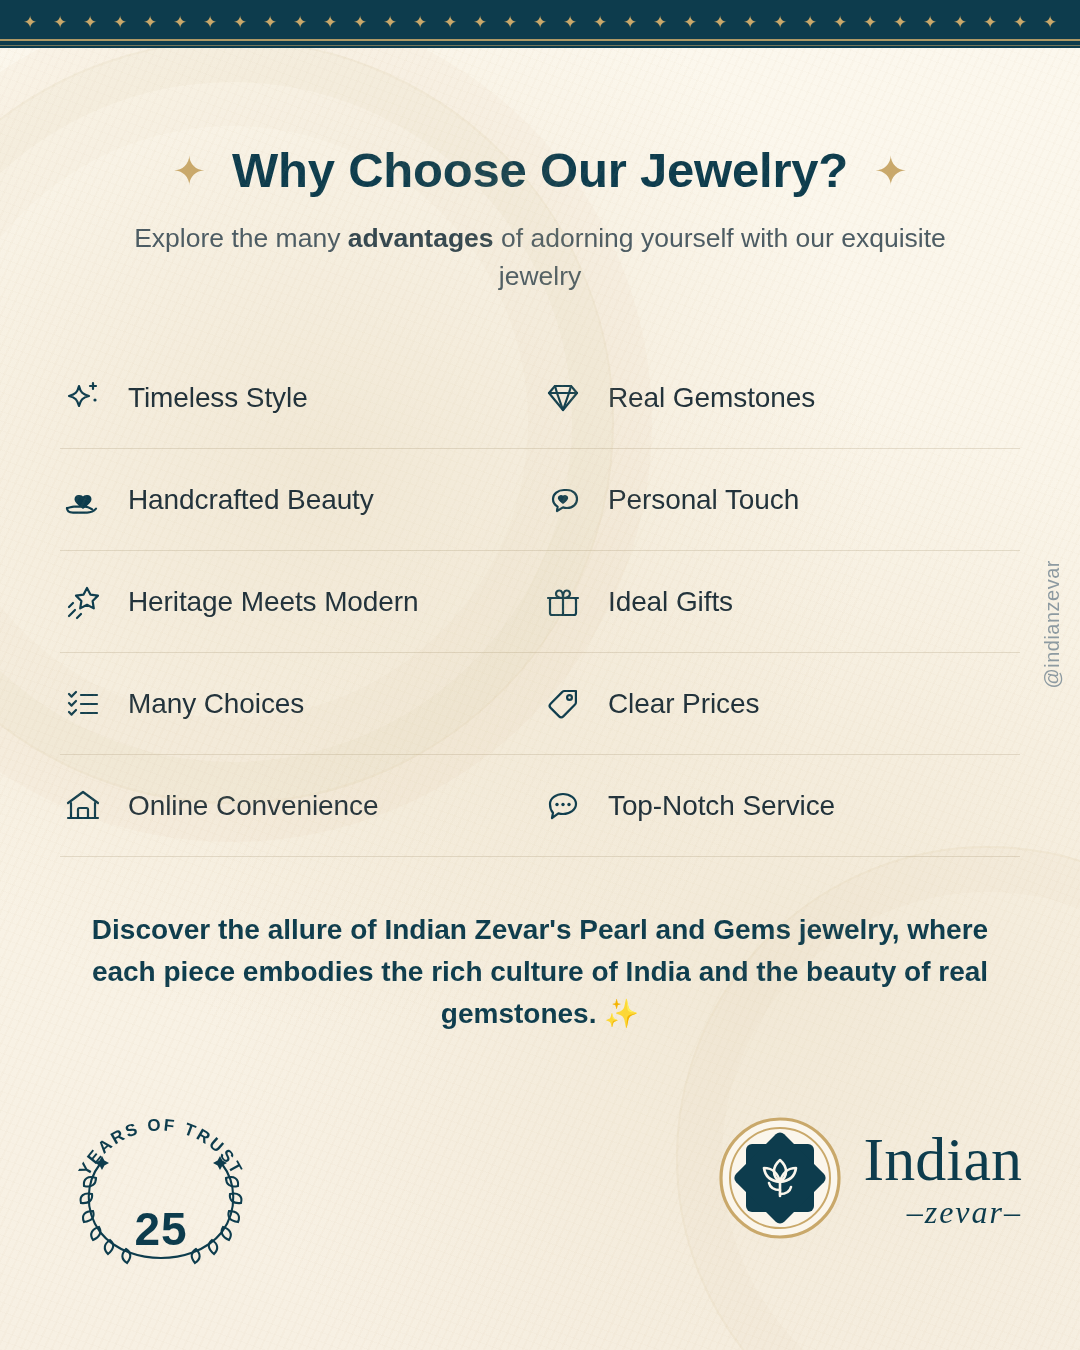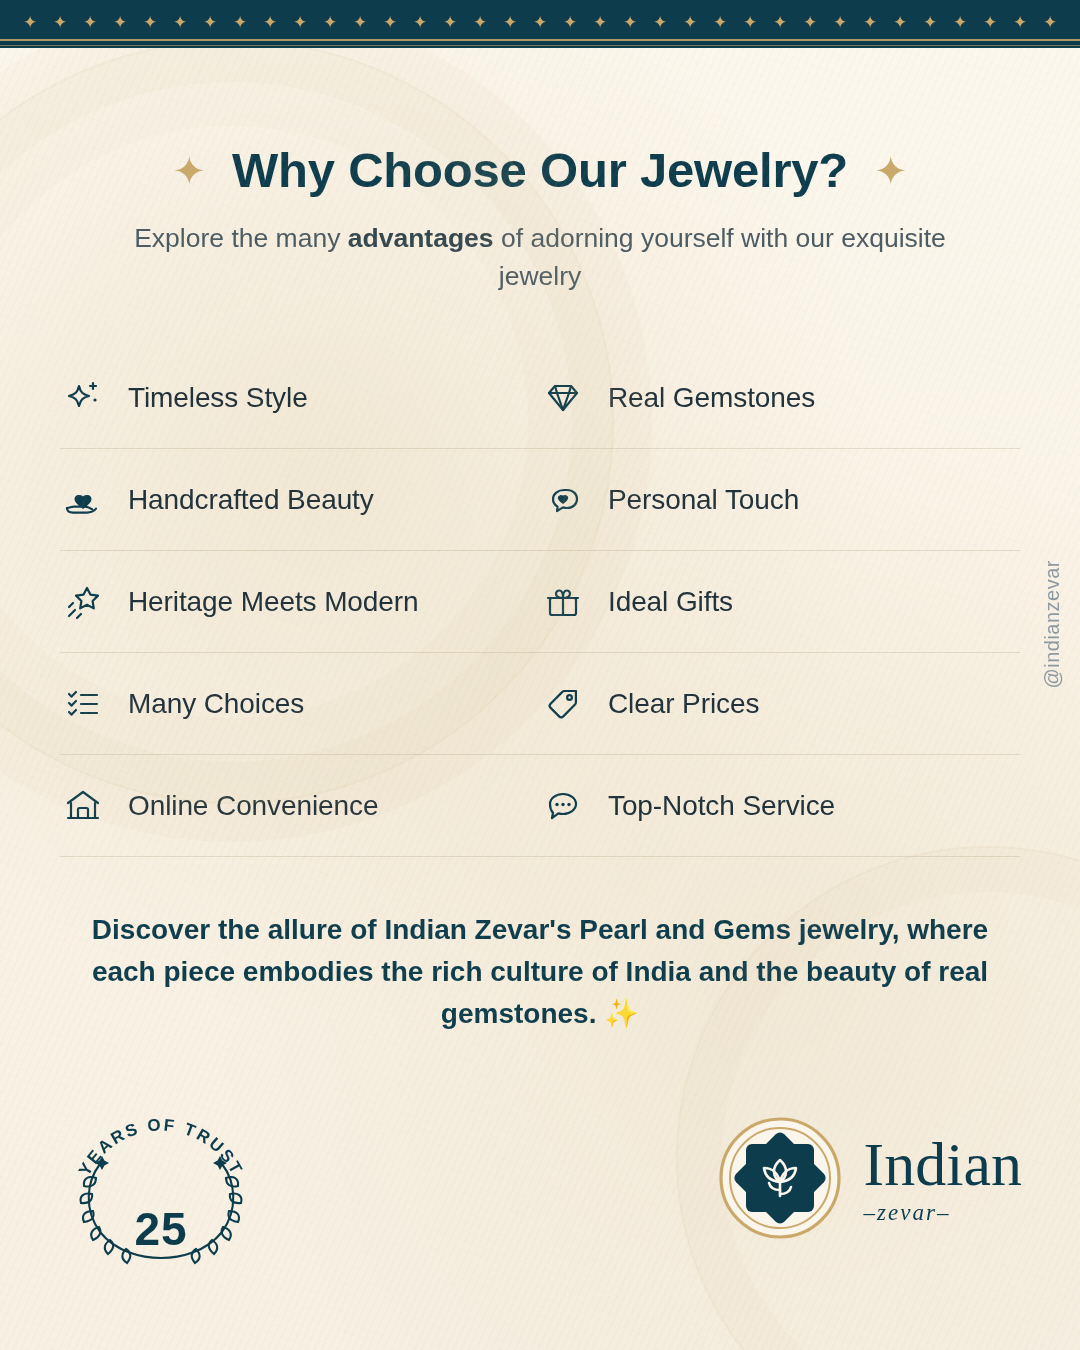--- a/index.html
+++ b/index.html
@@ -242,25 +242,25 @@
   }
   .logo-text .main {
     font-family: "Liberation Serif", serif;
     font-size: 62px;
     color: #0d3c4d;
     letter-spacing: 0px;
   }
   .logo-text .sub {
     font-family: "Liberation Serif", serif;
     font-style: italic;
-    font-size: 23px;
+    font-size: 32px;
     color: #0d3c4d;
     letter-spacing: 2px;
     margin-top: 6px;
-    text-align: left;
+    text-align: right;
   }
 </style>
 </head>
 <body>
 
 <div class="poster">
   <div class="texture"></div>
   <div class="mandala"></div>
   <div class="mandala2"></div>
 

